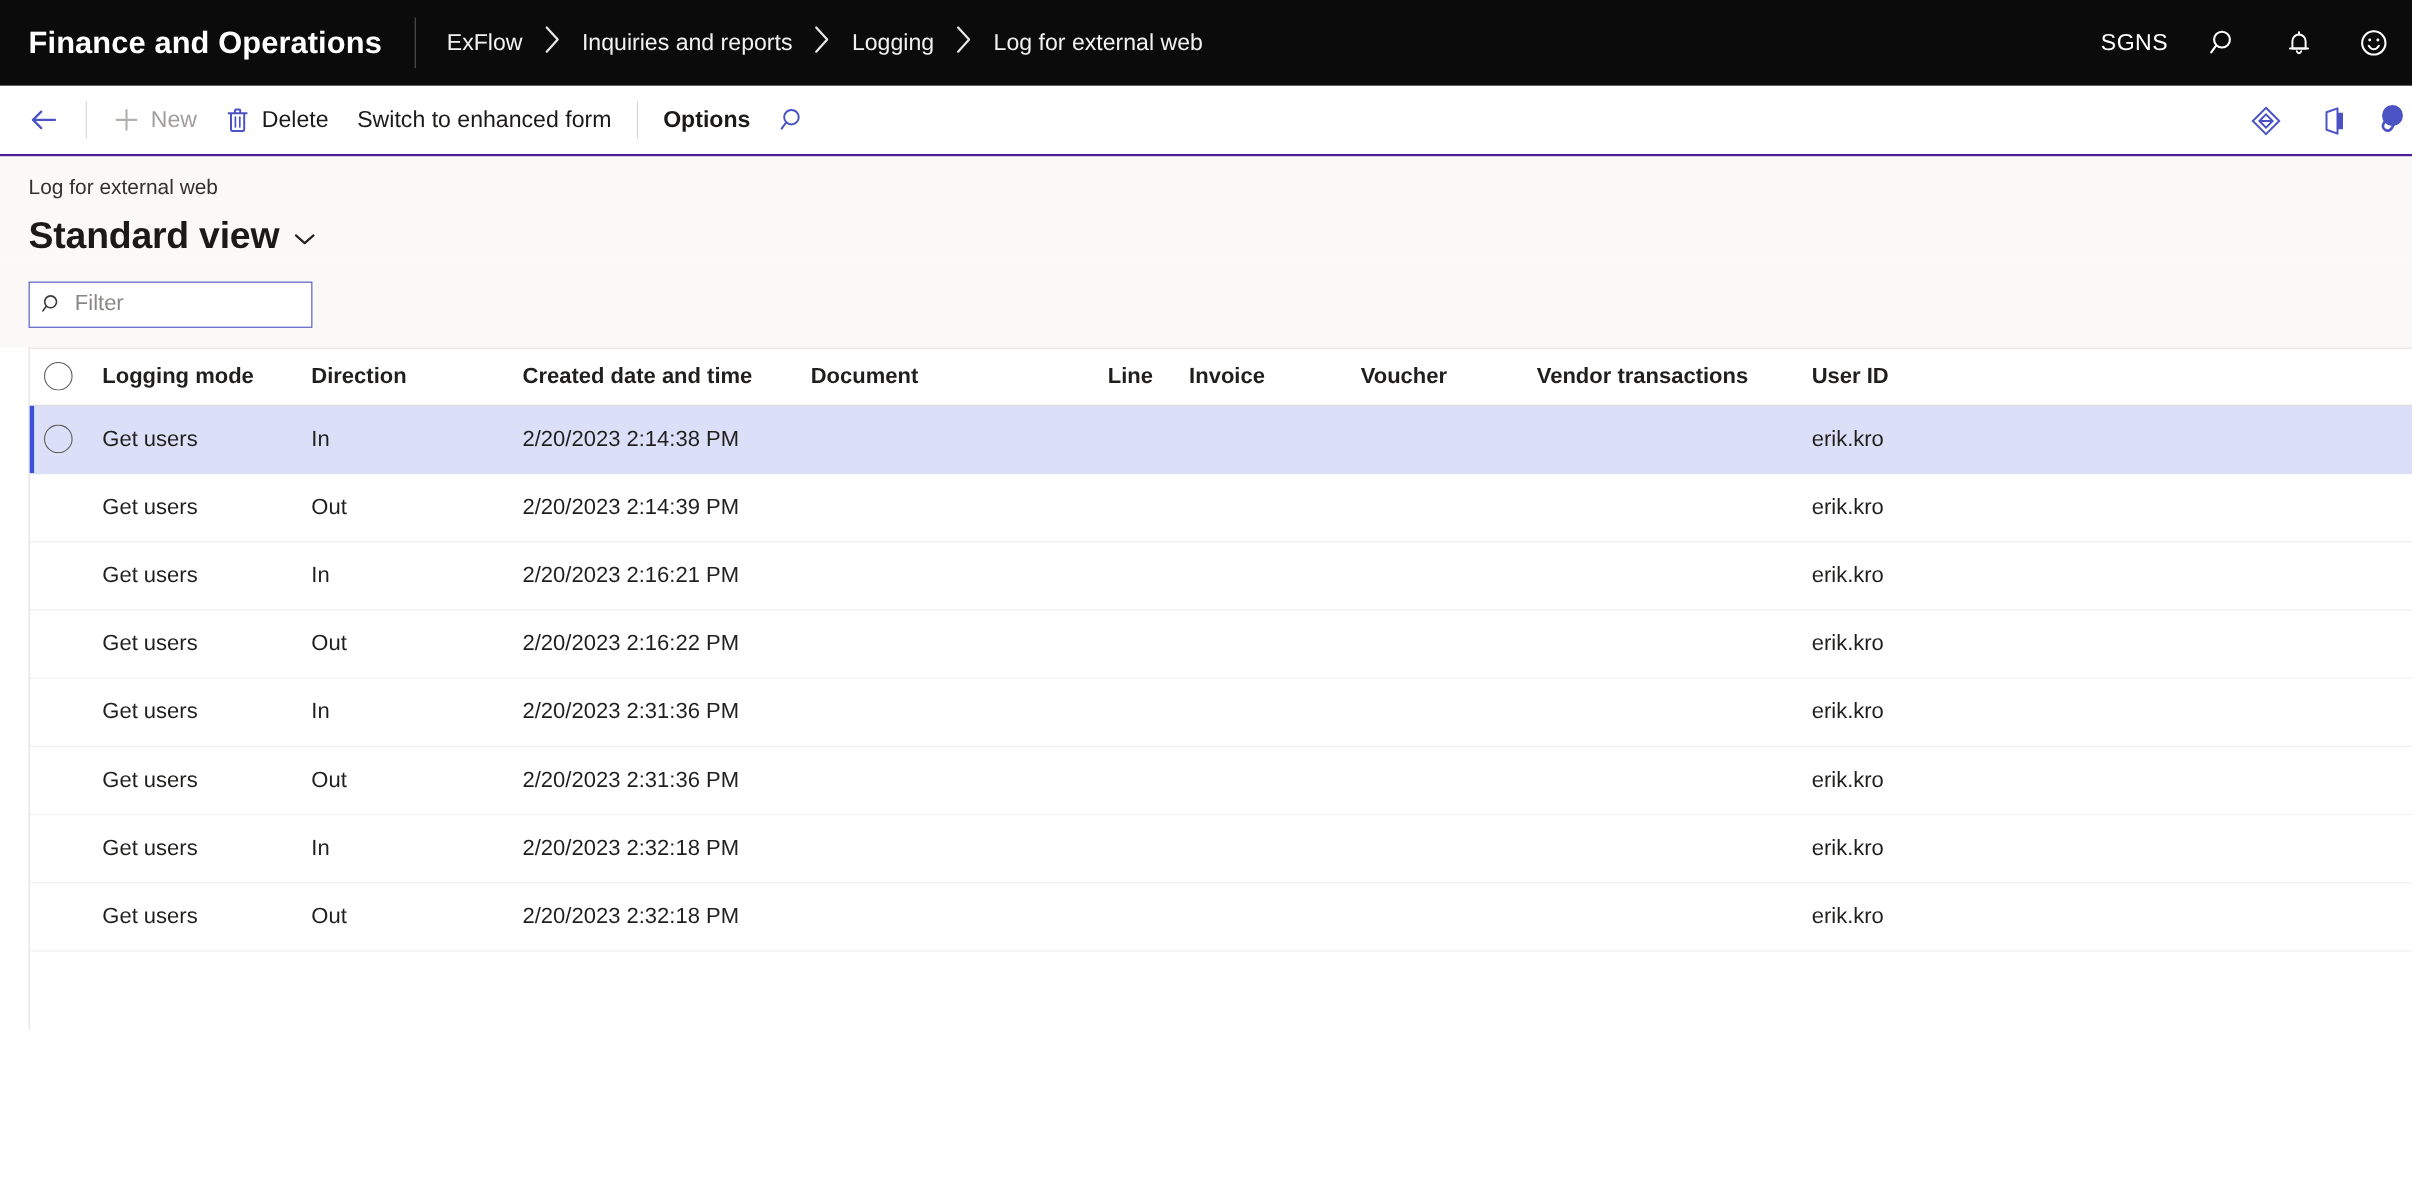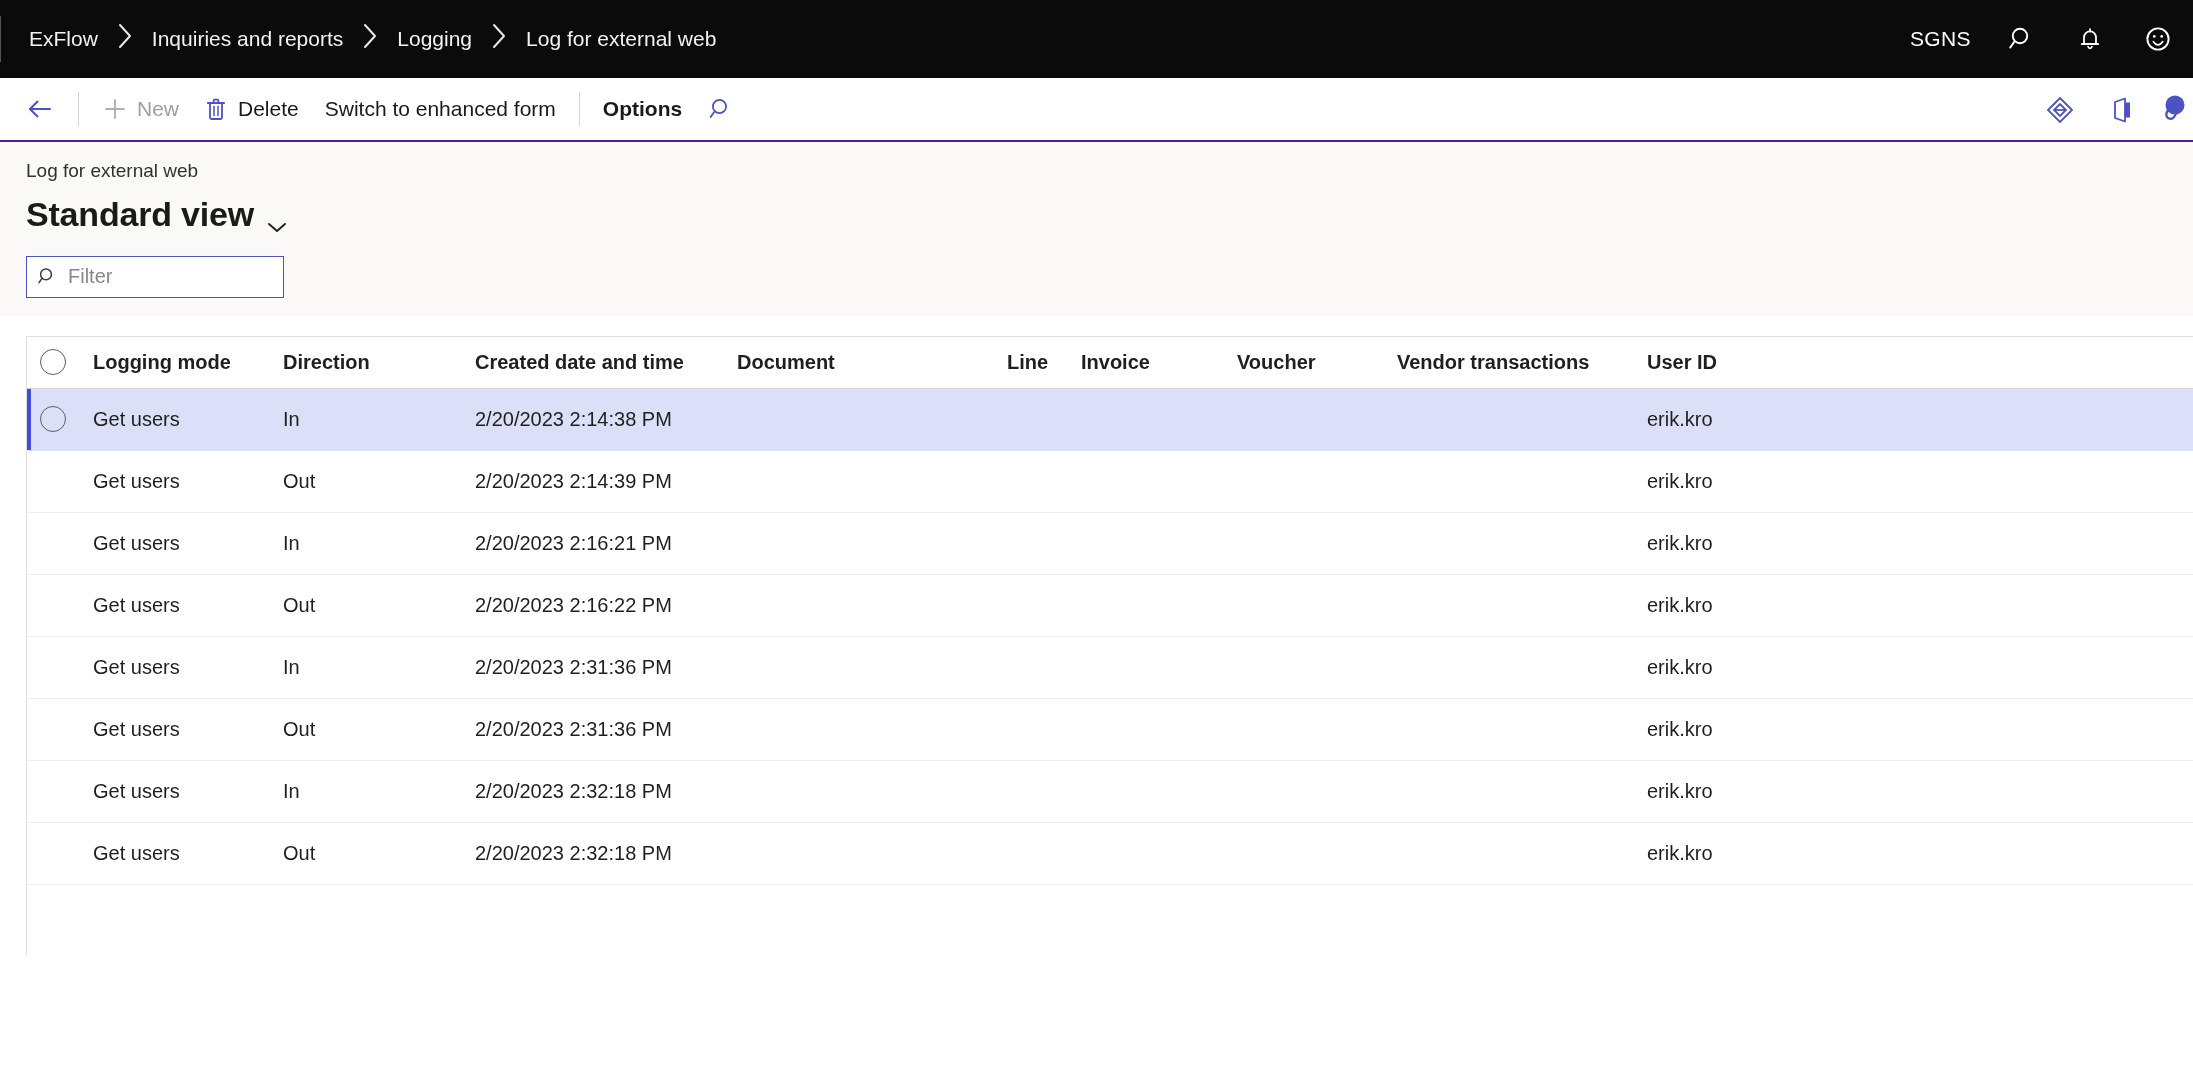--- a/index.html
+++ b/index.html
@@ -140,21 +140,21 @@
     background: #faf9f8;
     padding: 18px 0 0 26px;
   }
   .page-caption {
     font-size: 19px;
     color: #323130;
     line-height: 1.2;
   }
   .view-row {
     display: flex;
-    align-items: flex-end;
+    align-items: center;
     gap: 12px;
     margin-top: 12px;
   }
   .view-title {
     font-size: 34px;
     font-weight: 600;
     color: #1b1a19;
     letter-spacing: -0.2px;
   }
   .view-chevron { color: #201f1e; display: flex; align-items: center; padding-top: 6px; }
@@ -185,21 +185,20 @@
   .filter-input::placeholder { color: #8a8886; }
 
   
   .grid-wrap {
     background: #ffffff;
     margin-left: 26px;
     border-left: 1px solid #e1dfdd;
     border-top: 1px solid #e1dfdd;
     height: 620px;
     overflow: hidden;
-    margin-top: 20px;
   }
   .grid-row {
     display: flex;
     align-items: center;
     height: 62px;
     border-bottom: 1px solid #f0efee;
     position: relative;
     font-size: 20px;
     color: #201f1e;
   }
@@ -238,20 +237,21 @@
     width: 26px;
     height: 26px;
     border: 1.7px solid #605e5c;
     border-radius: 50%;
   }
 </style>
 </head>
 <body>
 
 <div class="topbar">
+  <div class="app-title">Finance and Operations</div>
   <div class="topbar-divider"></div>
 
   <div class="breadcrumb">
     <span class="crumb">ExFlow</span>
     <span class="crumb-sep">
       <svg width="16" height="26" viewBox="0 0 16 26" fill="none">
           <path d="M3 2 L13 13 L3 24" stroke="#e8e8e8" stroke-width="2" fill="none" stroke-linecap="round" stroke-linejoin="round"></path>
         </svg>
     </span>
     <span class="crumb">Inquiries and reports</span>

